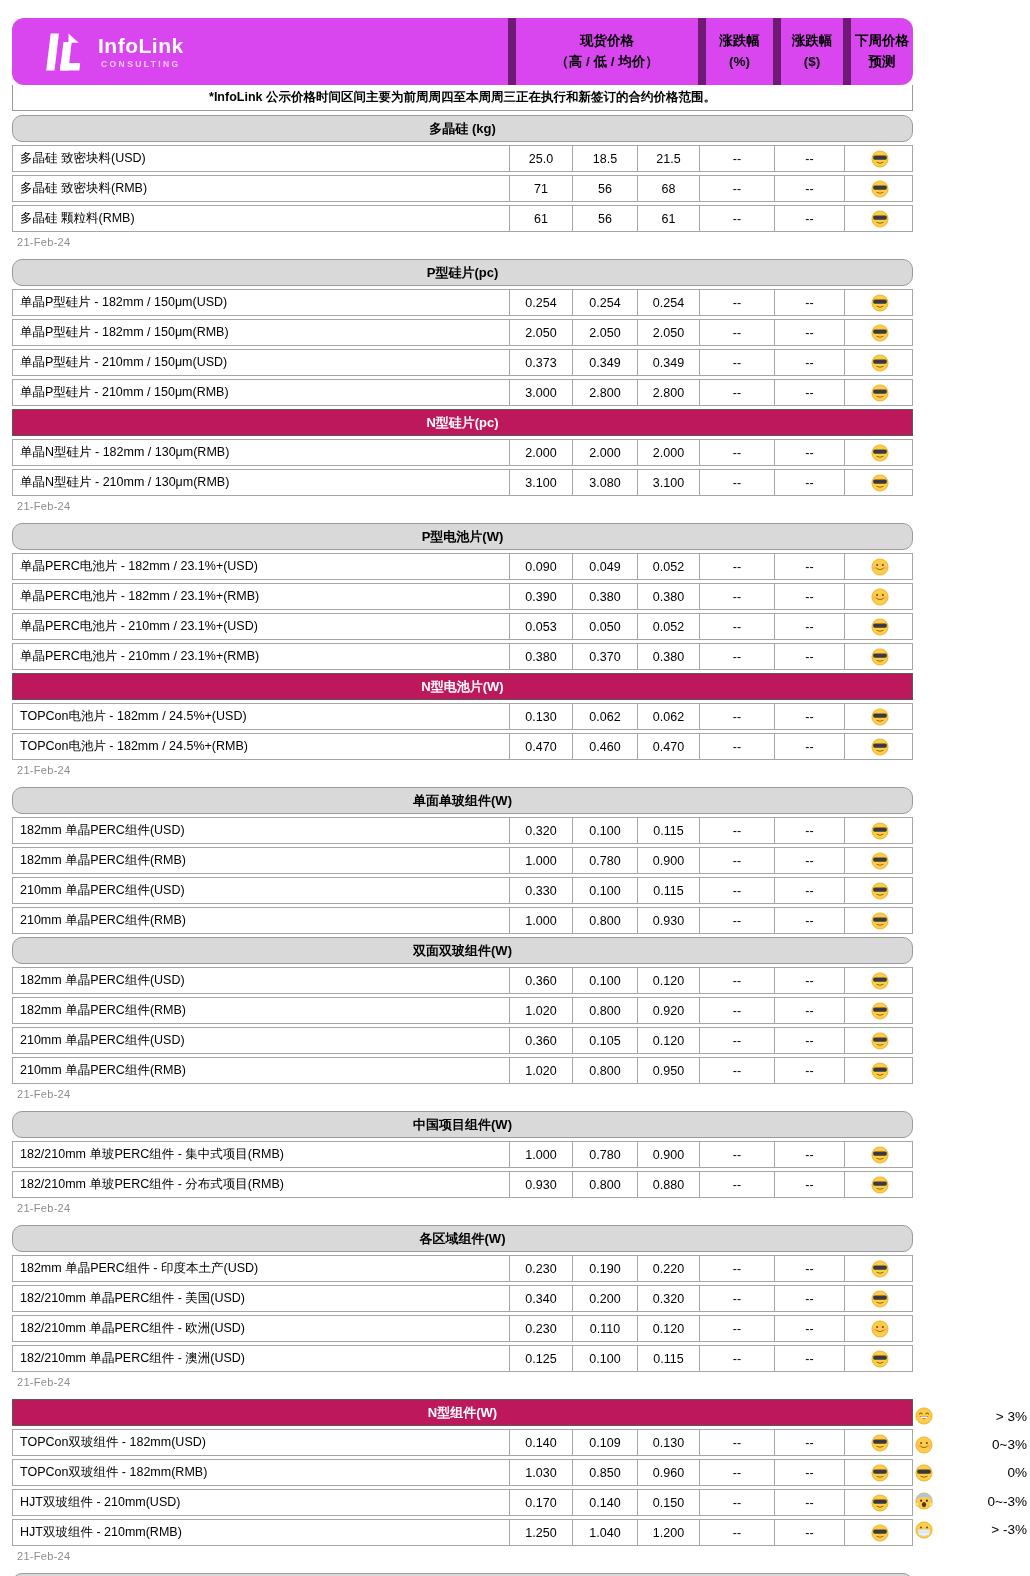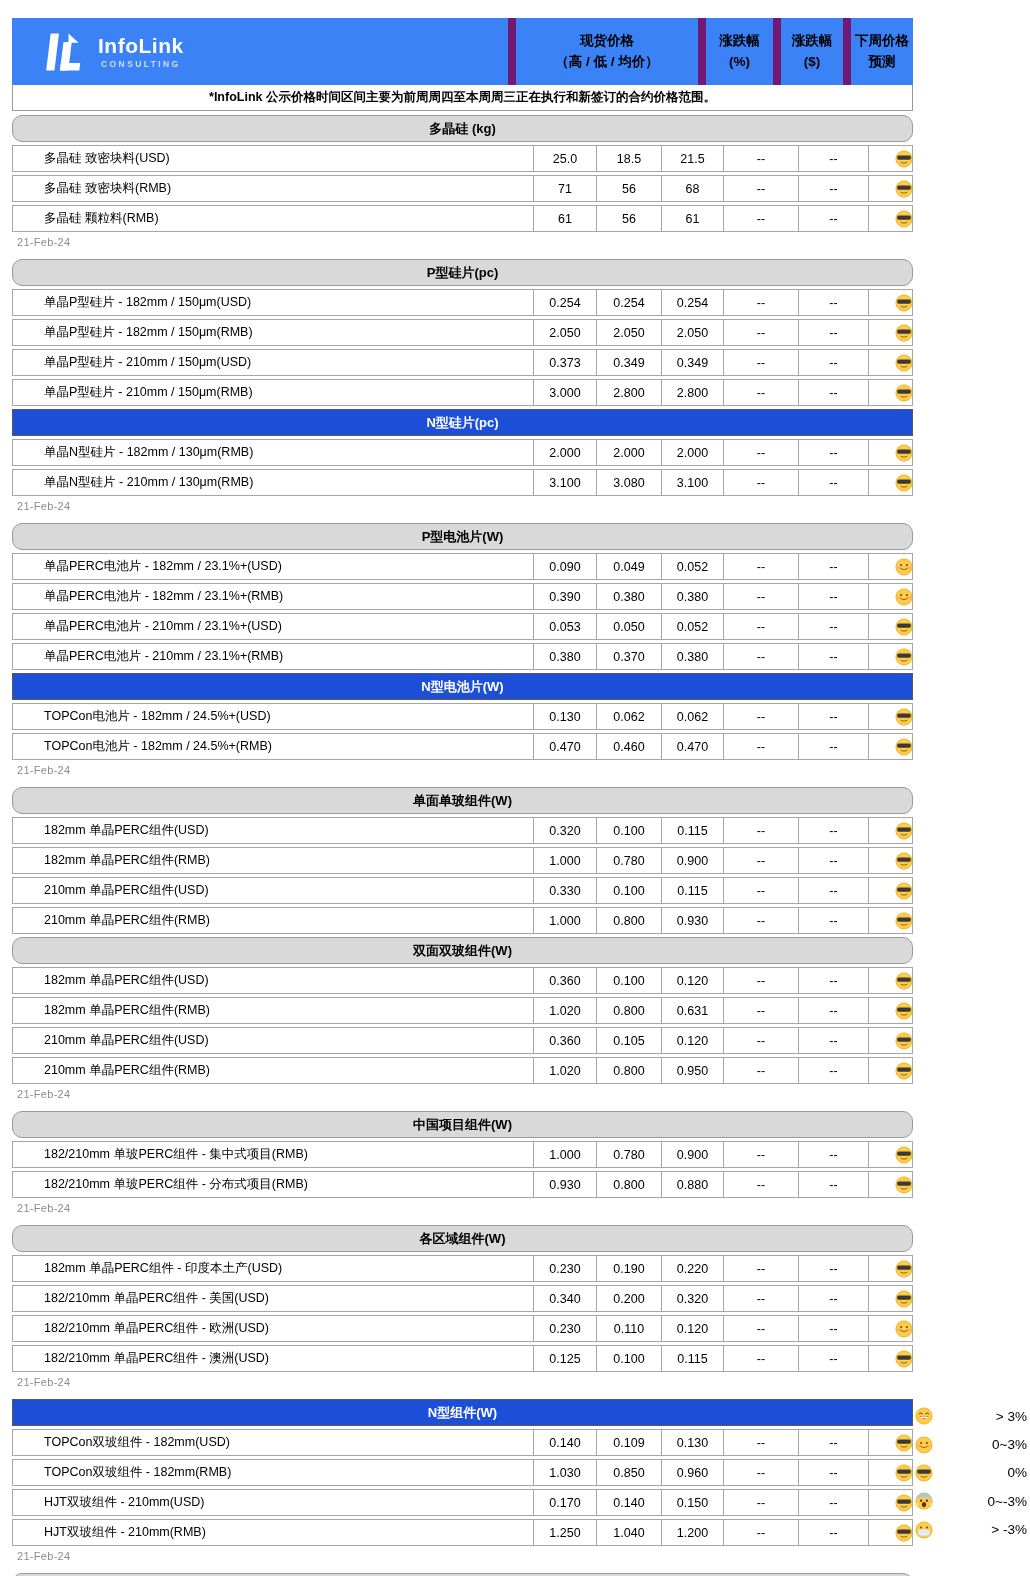--- a/index.html
+++ b/index.html
@@ -1,40 +1,40 @@
 <!DOCTYPE html>
 <html><head>
 <meta charset="utf-8">
 <style>
   html,body{margin:0;padding:0;background:#fff;}
   body{width:1030px;height:1576px;position:relative;font-family:"Liberation Sans","DejaVu Sans",sans-serif;color:#000;}
   .page{position:absolute;left:0;top:0;width:1030px;height:1576px;}
   .table-wrap{position:absolute;left:12px;top:18px;width:901px;}
 
   
-  .banner{display:grid;grid-template-columns:496px 190px 75px 70px 70px;height:67px;background:#3b82f6;}
+  .banner{display:grid;grid-template-columns:496px 190px 75px 70px 70px;height:67px;background:#d946ef;border-radius:12px;}
   .banner .bcell{display:flex;flex-direction:column;align-items:center;justify-content:center;
     font-weight:bold;font-size:13.5px;line-height:1.55;text-align:center;border-left:8px solid #701a75;}
   .banner .logo-cell{border-left:none;flex-direction:row;justify-content:flex-start;align-items:center;padding-left:28px;gap:12px;}
   .logo-text{display:flex;flex-direction:column;line-height:1;}
   .logo-name{color:#fff;font-size:21px;font-weight:bold;letter-spacing:.5px;}
   .logo-sub{color:rgba(255,255,255,.72);font-size:8.5px;font-weight:bold;letter-spacing:2.4px;margin-top:4px;}
 
   
   .note-row{height:25px;border:1px solid #9a9a9a;border-top:none;display:flex;align-items:center;justify-content:center;
     font-weight:bold;font-size:12.5px;}
 
   
   .groups{margin-top:4px;}
   .sheader{height:25px;margin-bottom:3px;display:flex;align-items:center;justify-content:center;
     font-weight:bold;font-size:13px;border:1px solid #9a9a9a;}
   .sheader.light{background:#D9D9D9;color:#000;border-radius:10px;}
-  .sheader.dark{background:#1d4ed8;color:#fff;border-color:#595959;}
+  .sheader.dark{background:#be185d;color:#fff;border-color:#595959;}
   .srow{display:grid;grid-template-columns:496px 63px 65px 62px 75px 70px 70px;height:25px;margin-bottom:3px;
-    border:1px solid #A6A6A6;box-sizing:content-box;padding-left:24px;}
+    border:1px solid #A6A6A6;box-sizing:content-box;}
   .srow .cell{display:flex;align-items:center;justify-content:center;font-size:12.5px;border-left:1px solid #A6A6A6;overflow:hidden;}
   .srow .cell:first-child{border-left:none;justify-content:flex-start;padding-left:7px;}
   .date-line{font-size:11px;color:#8C8C8C;height:14px;line-height:14px;margin:1px 0 10px 5px;letter-spacing:.3px;}
 
   
   .legend{position:absolute;left:915px;top:1402px;width:112px;}
   .legend-item{display:flex;align-items:center;justify-content:space-between;height:28.4px;font-size:13.5px;}
   .legend-item .lbl{white-space:nowrap;}
   .emoji{display:inline-flex;align-items:center;justify-content:center;width:18px;height:18px;}
   .emoji svg{display:block;}
@@ -436,21 +436,21 @@
                 <rect x="2.4" y="6.1" width="15.2" height="4.6" rx="1.8" fill="#3a3a3a"></rect>
                 <path d="M6.6 13.8 Q10 16 13.4 13.8" stroke="#8a6d00" stroke-width="1.1" fill="none" stroke-linecap="round"></path>
               </svg>
             </span>
           </div>
         </div>
         <div class="srow">
           <div class="cell">182mm 单晶PERC组件(RMB)</div>
           <div class="cell">1.020</div>
           <div class="cell">0.800</div>
-          <div class="cell">0.631</div>
+          <div class="cell">0.920</div>
           <div class="cell">--</div>
           <div class="cell">--</div>
           <div class="cell">
             <span class="emoji">
               <svg width="18" height="18" viewBox="0 0 20 20" xmlns="http://www.w3.org/2000/svg">
                 <circle cx="10" cy="10" r="9" fill="#FFCB4C" stroke="#E0A800" stroke-width="0.8"></circle>
                 <rect x="2.4" y="6.1" width="15.2" height="4.6" rx="1.8" fill="#3a3a3a"></rect>
                 <path d="M6.6 13.8 Q10 16 13.4 13.8" stroke="#8a6d00" stroke-width="1.1" fill="none" stroke-linecap="round"></path>
               </svg>
             </span>

